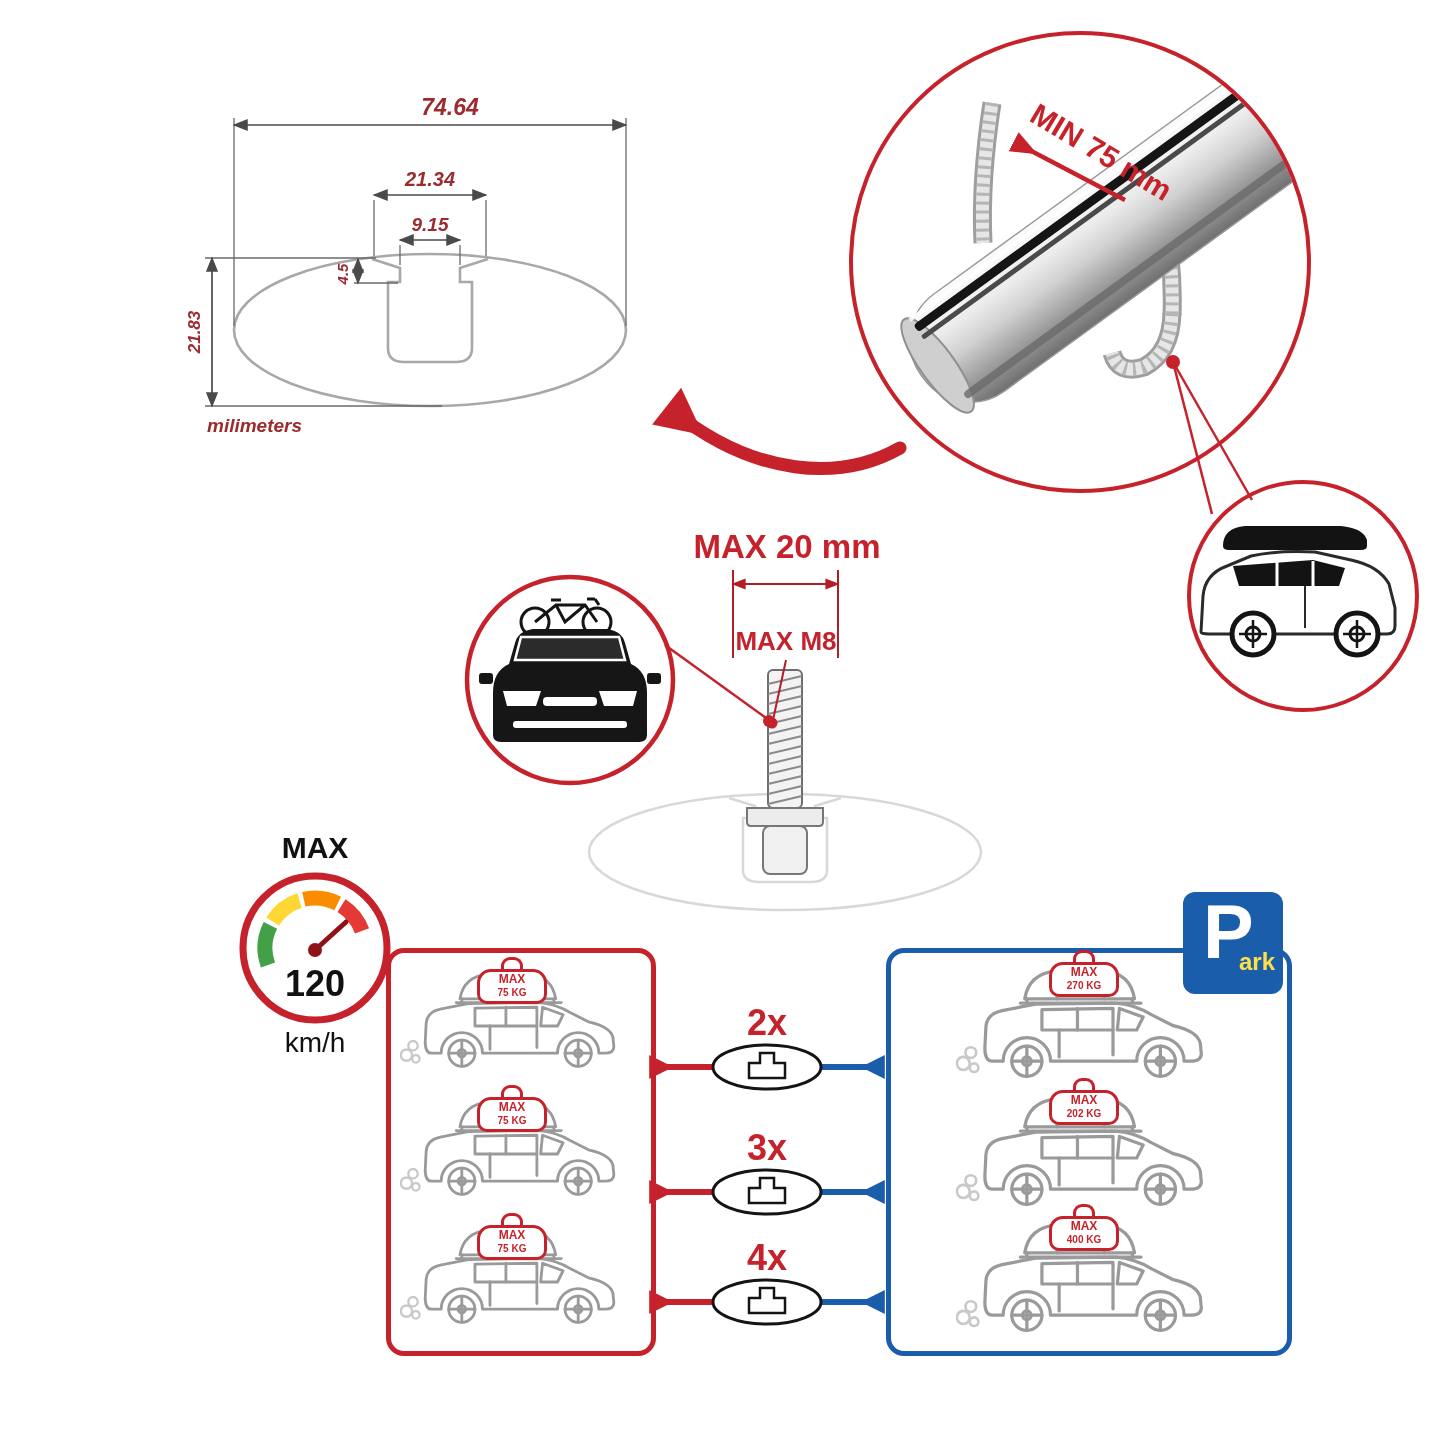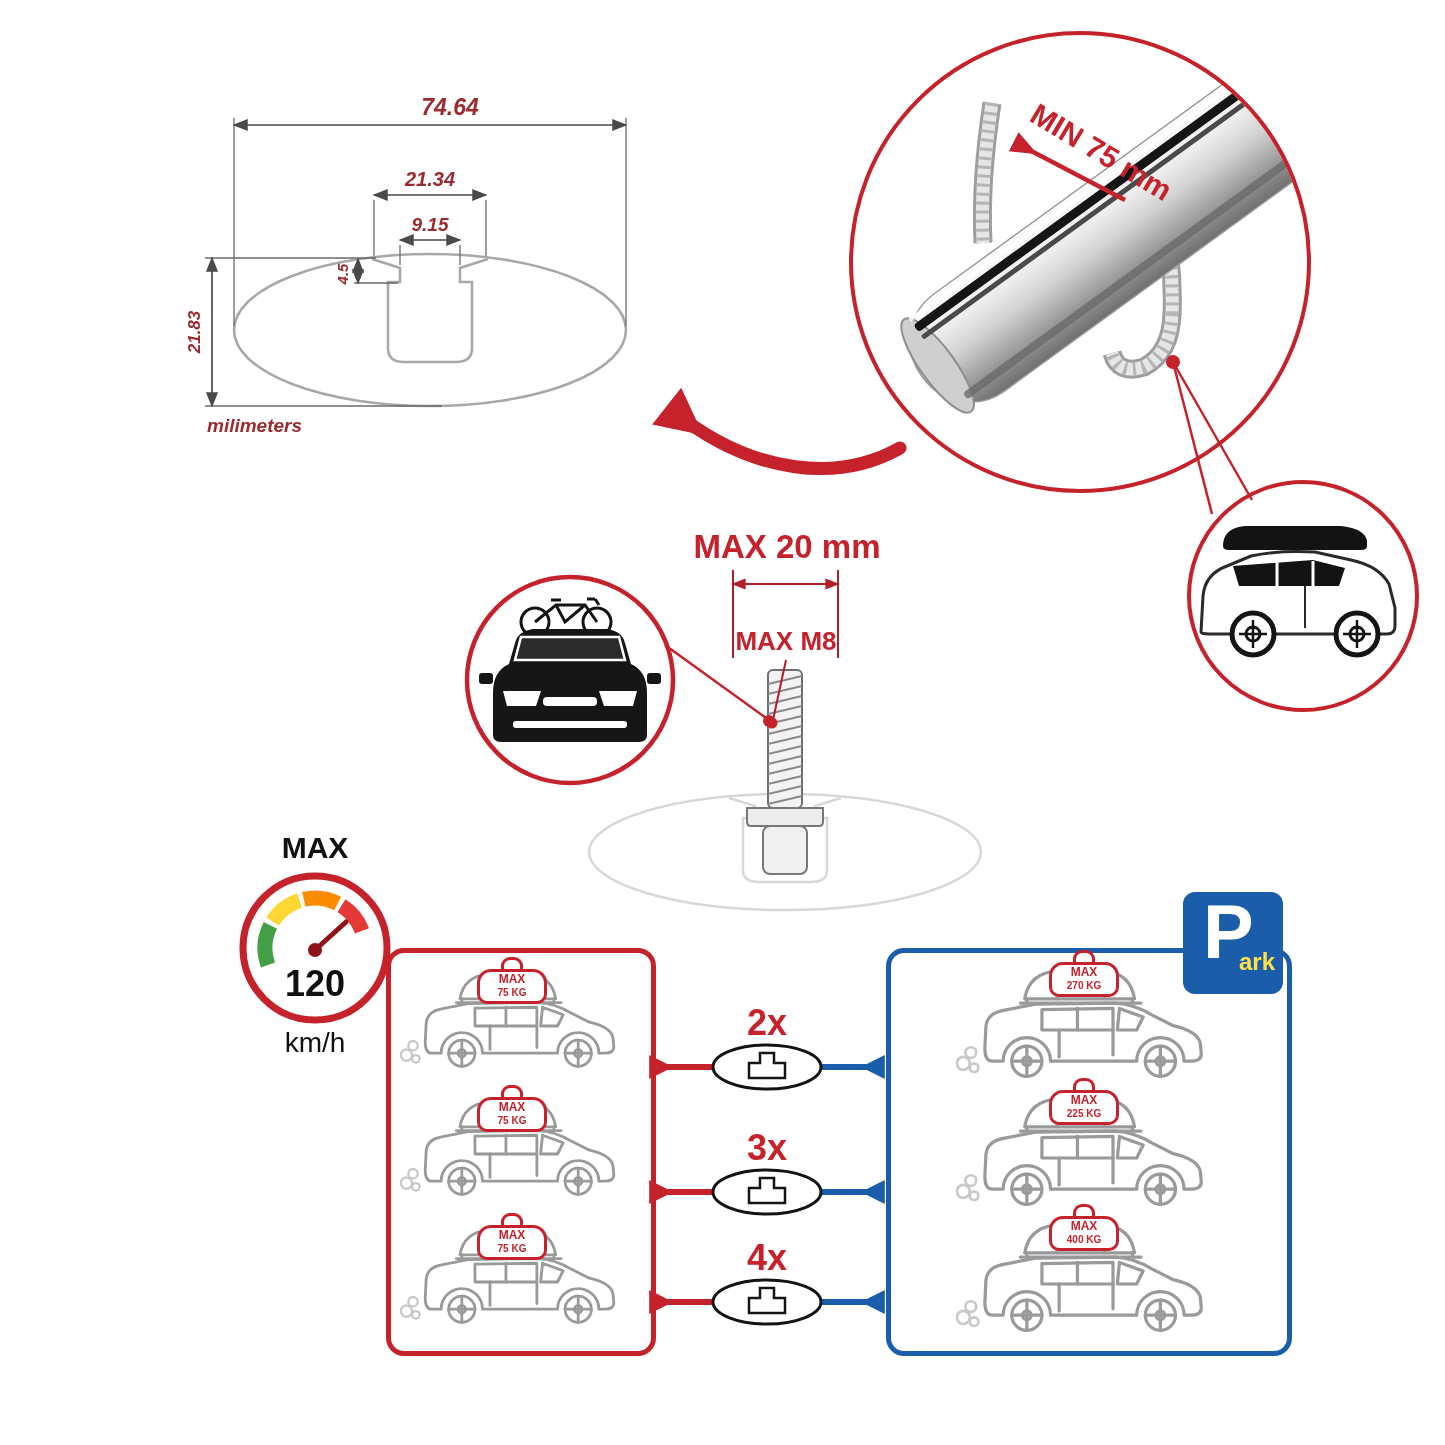--- a/index.html
+++ b/index.html
@@ -301,21 +301,21 @@
     </div>
   </div>
   <div class="car-slot" style="left:950px;top:1088px;width:270px;height:140px;">
     <svg viewBox="0 0 240 130">
         <use href="#suv-car"></use>
       </svg>
     <div class="badge" style="left:99px;top:-10px;">
       <div class="badge-handle"></div>
       <div class="badge-body">
         <div class="badge-title">MAX</div>
-        <div class="badge-value">225 KG</div>
+        <div class="badge-value">202 KG</div>
       </div>
     </div>
   </div>
   <div class="car-slot" style="left:950px;top:1214px;width:270px;height:140px;">
     <svg viewBox="0 0 240 130">
         <use href="#suv-car"></use>
       </svg>
     <div class="badge" style="left:99px;top:-10px;">
       <div class="badge-handle"></div>
       <div class="badge-body">

